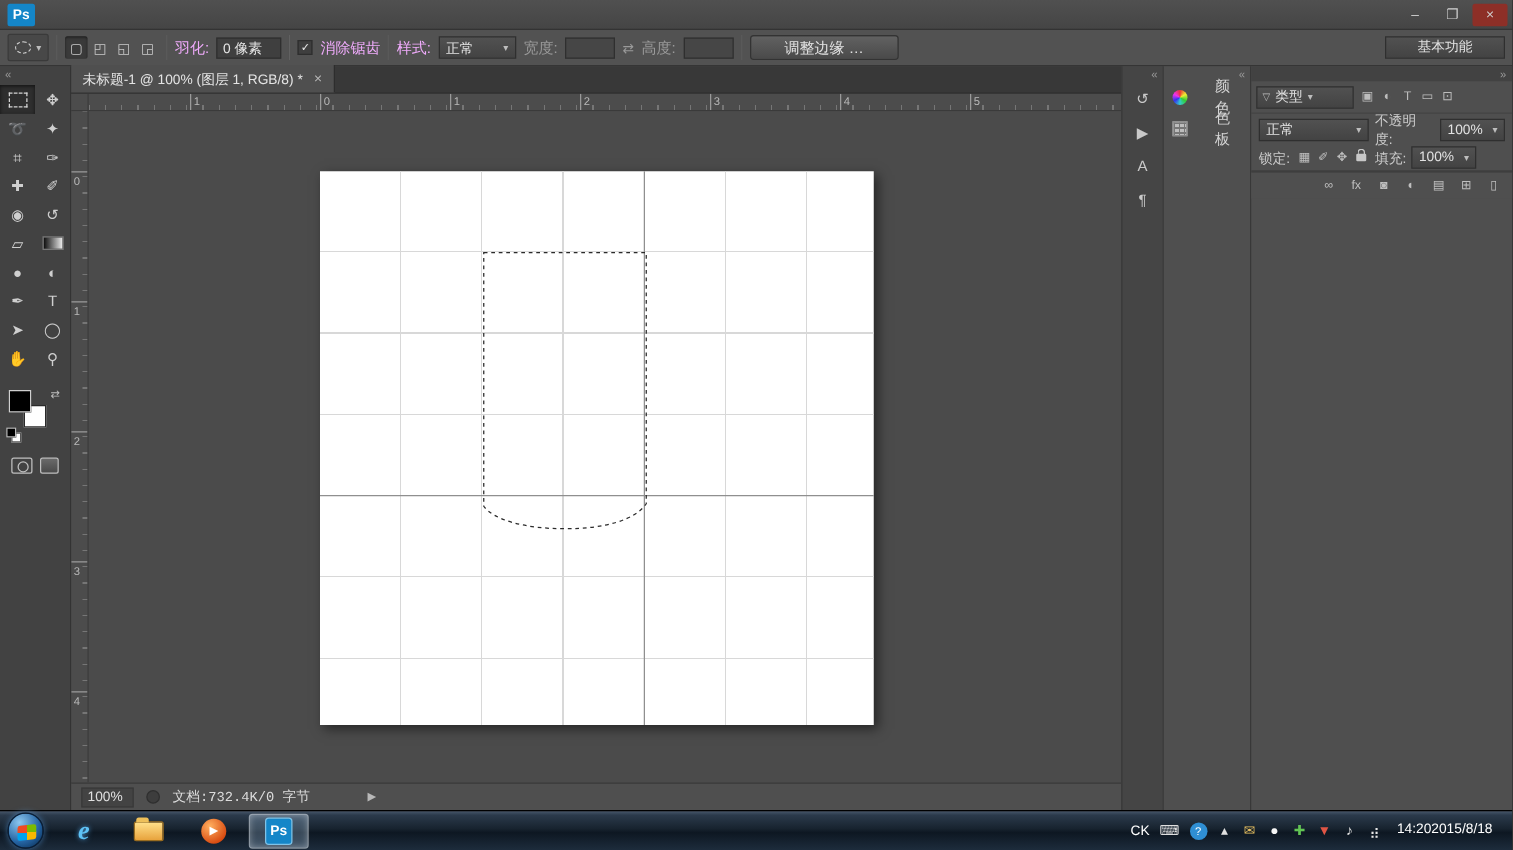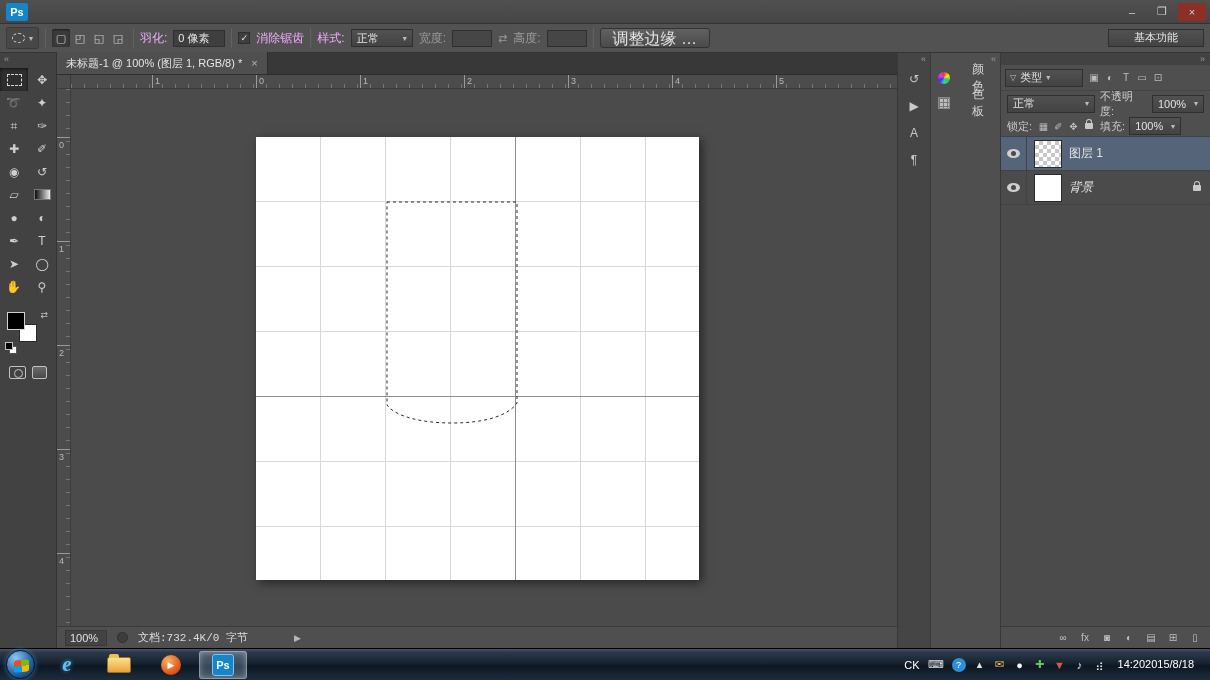--- a/index.html
+++ b/index.html
@@ -33,22 +33,22 @@
   .olabel.dim{color:#9a9a9a;}
   .oinput{width:52px;height:17px;background:#3f3f3f;border:1px solid #2f2f2f;color:#e6e6e6;font-size:11px;
           font-family:inherit;padding:0 4px;}
   .oinput.small{width:40px;}
   .oinput.dim{background:#464646;}
   .checkbox{width:12px;height:12px;background:#3f3f3f;border:1px solid #2e2e2e;display:flex;align-items:center;
             justify-content:center;font-size:9px;color:#e6e6e6;}
   .oselect{display:inline-flex;align-items:center;justify-content:space-between;gap:6px;height:18px;
            background:linear-gradient(#515151,#434343);border:1px solid #2f2f2f;padding:0 5px;font-size:11px;color:#e2e2e2;min-width:62px;}
   .swap{color:#9a9a9a;font-size:11px;}
-  .obutton{height:20px;padding:0 12px;background:linear-gradient(#616161,#4a4a4a);border:1px solid #333;
-           border-radius:3px;color:#e3e3e3;font-size:16px;font-family:inherit;}
+  .obutton{height:20px;padding:0 27px;background:linear-gradient(#616161,#4a4a4a);border:1px solid #333;
+           border-radius:3px;color:#e3e3e3;font-size:12px;font-family:inherit;}
   .spacer{flex:1;}
   .oselect.workspace{min-width:96px;flex-direction:column;}
 
   
   .toolbar{position:absolute;left:0;top:53px;width:57px;height:595px;background:#424242;border-right:1px solid #333;}
   .dockhead{height:12px;font-size:9px;color:#9a9a9a;padding:1px 4px;line-height:10px;}
   .dockhead.right{text-align:right;}
   .tools{display:grid;grid-template-columns:28px 28px;grid-auto-rows:23px;padding-top:3px;}
   .tool{display:flex;align-items:center;justify-content:center;}
   .tool .ico{color:#cfcfcf;font-size:12px;line-height:1;display:flex;align-items:center;justify-content:center;}
@@ -164,21 +164,21 @@
        background:conic-gradient(#7cbb00 0 25%,#f9b700 0 50%,#00a3ee 0 75%,#ef4a23 0);}
   .tb-btn{width:48px;height:28px;display:flex;align-items:center;justify-content:center;border-radius:3px;margin-right:4px;}
   .tb-btn.active{background:rgba(170,200,230,.28);border:1px solid rgba(255,255,255,.4);box-shadow:inset 0 0 6px rgba(255,255,255,.35);}
   .ie-e{color:#5ec2f5;font:italic bold 21px "Liberation Serif","DejaVu Serif",serif;text-shadow:0 0 4px rgba(90,180,250,.8);}
   .folder{width:24px;height:16px;background:linear-gradient(#ffe08a,#e8a33d);border-radius:2px;position:relative;border:1px solid #9a6d20;}
   .folder::before{content:"";position:absolute;top:-4px;left:1px;width:10px;height:4px;background:#eec05a;border-radius:2px 2px 0 0;}
   .media-ico{width:20px;height:20px;border-radius:50%;background:radial-gradient(circle at 35% 30%,#ffb060,#d84a10 75%);
              display:flex;align-items:center;justify-content:center;color:#fff;font-size:9px;}
   .ps-task-ico{width:22px;height:22px;background:#1486c8;border:1px solid #7fc3e8;border-radius:3px;color:#fff;
                font-weight:bold;font-size:11px;display:flex;align-items:center;justify-content:center;}
-  .tray{margin-left:auto;display:flex;align-items:flex-end;gap:8px;padding-right:6px;}
+  .tray{margin-left:auto;display:flex;align-items:flex-start;gap:8px;padding-right:6px;}
   .tray-ico{font-size:11px;color:#e8e8e8;display:flex;align-items:center;justify-content:center;min-width:12px;height:15px;}
   .tray-ico.k-circle{background:#2f8fd4;border-radius:50%;width:14px;height:14px;color:#fff;font-size:9px;}
   .clock{display:flex;align-items:flex-end;justify-content:center;line-height:1.25;
          font-size:11px;color:#fff;margin:0 6px 0 4px;}
 </style>
 </head>
 <body>
 
 <div class="app">
 
@@ -486,40 +486,20 @@
               <span></span>
               <span class="mini-lock" style="display: inline-block;"></span>
             </span>
           </span>
         <span class="small-label">填充:</span>
         <div class="oselect mini-select">
           <span>100%</span>
           <span class="dd">▾</span>
         </div>
       </div>
-      <div class="layers-list">
-
-          <div class="layer-row active k-transparent">
-            <span class="eye-cell">
-              <span class="eye"></span>
-            </span>
-            <span class="thumb"></span>
-            <span class="layer-label">图层 1</span>
-
-          </div>
-
-          <div class="layer-row k-white locked">
-            <span class="eye-cell">
-              <span class="eye"></span>
-            </span>
-            <span class="thumb"></span>
-            <span class="layer-label">背景</span>
-            <span class="row-lock mini-lock"></span>
-          </div>
-        </div>
       <div class="panel-bottom">
 
       <span class="pb-ico">
             <span>∞</span>
           </span>
           <span class="pb-ico">
             <span>fx</span>
           </span>
           <span class="pb-ico">
             <span>◙</span>

